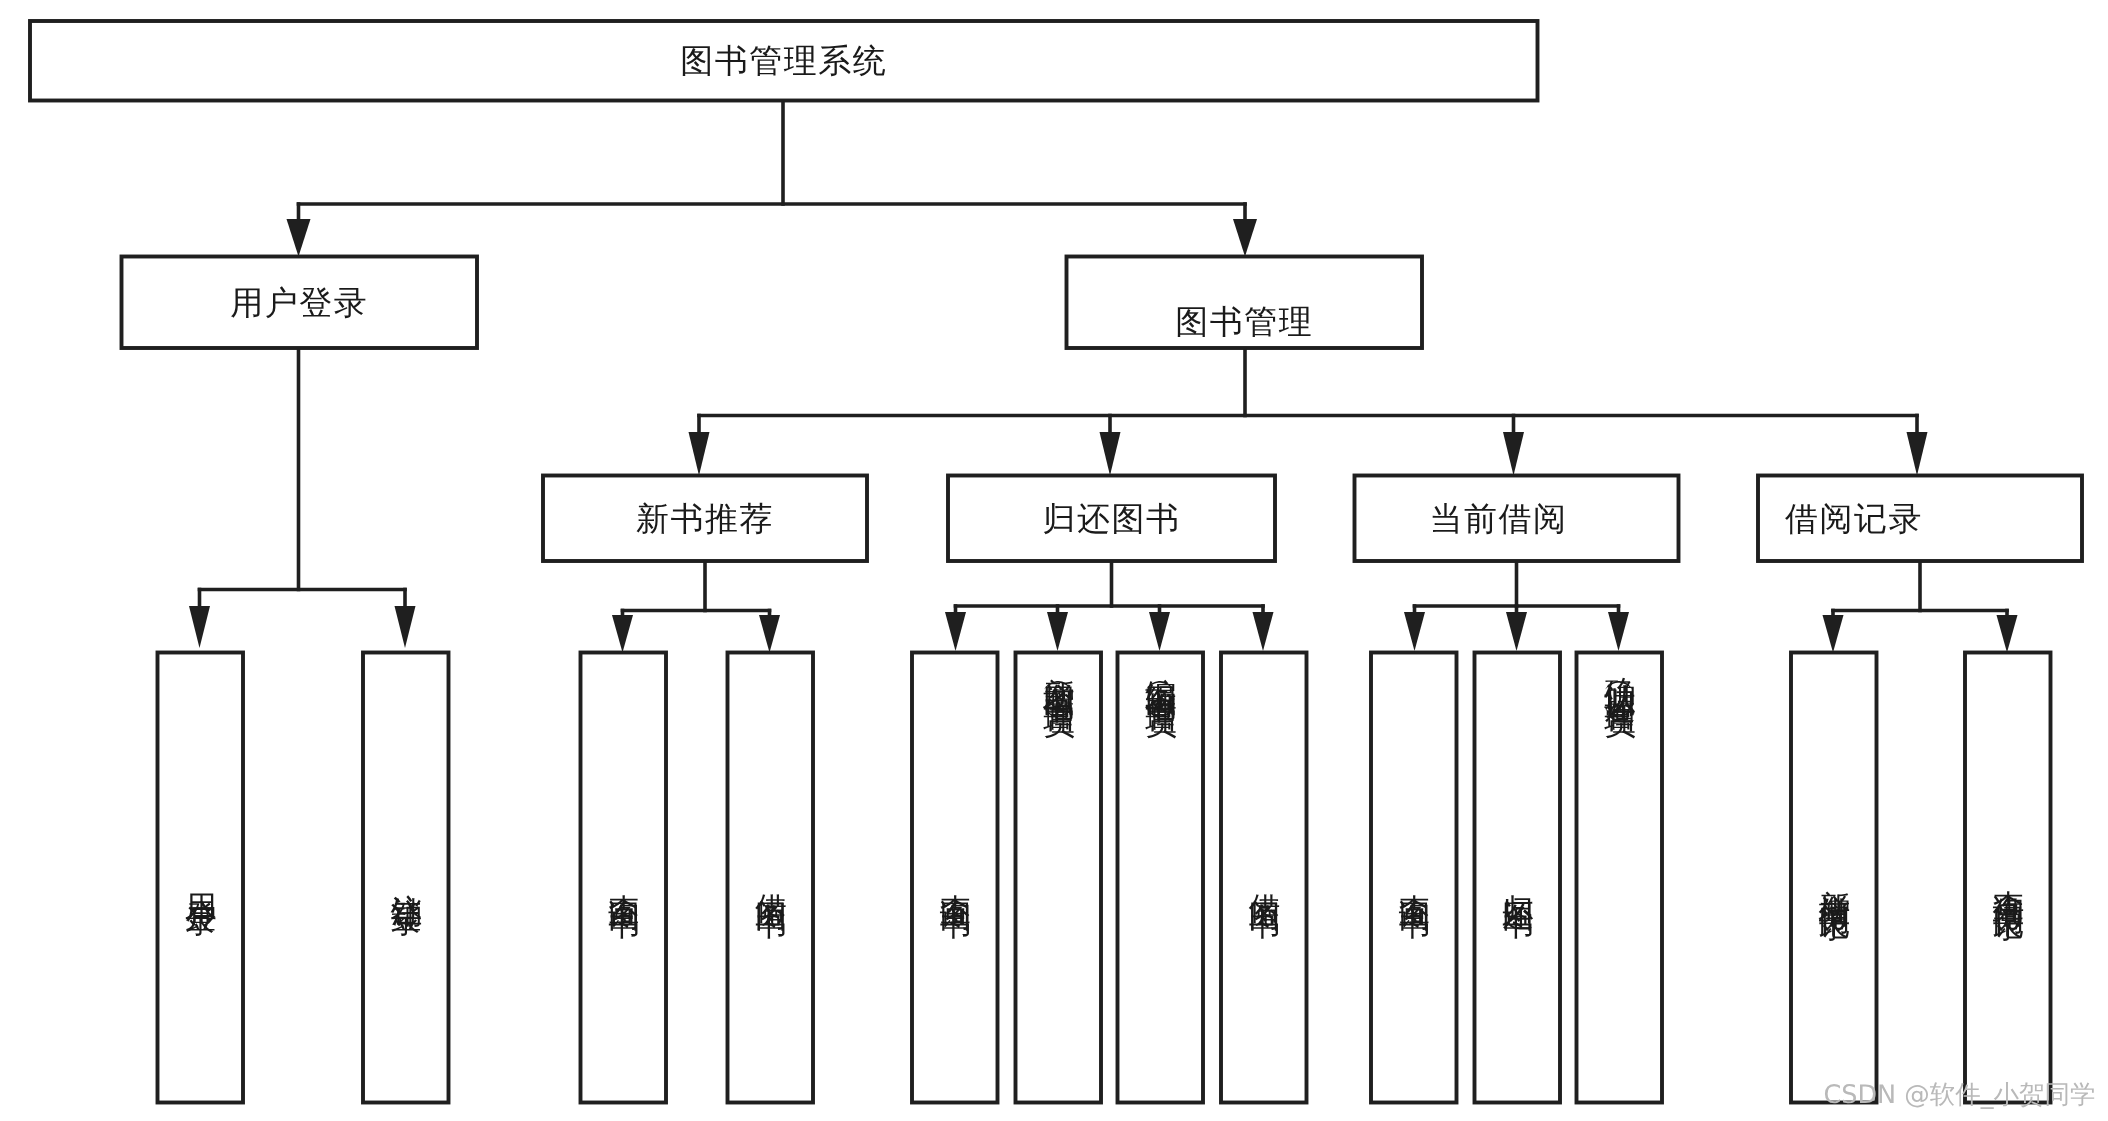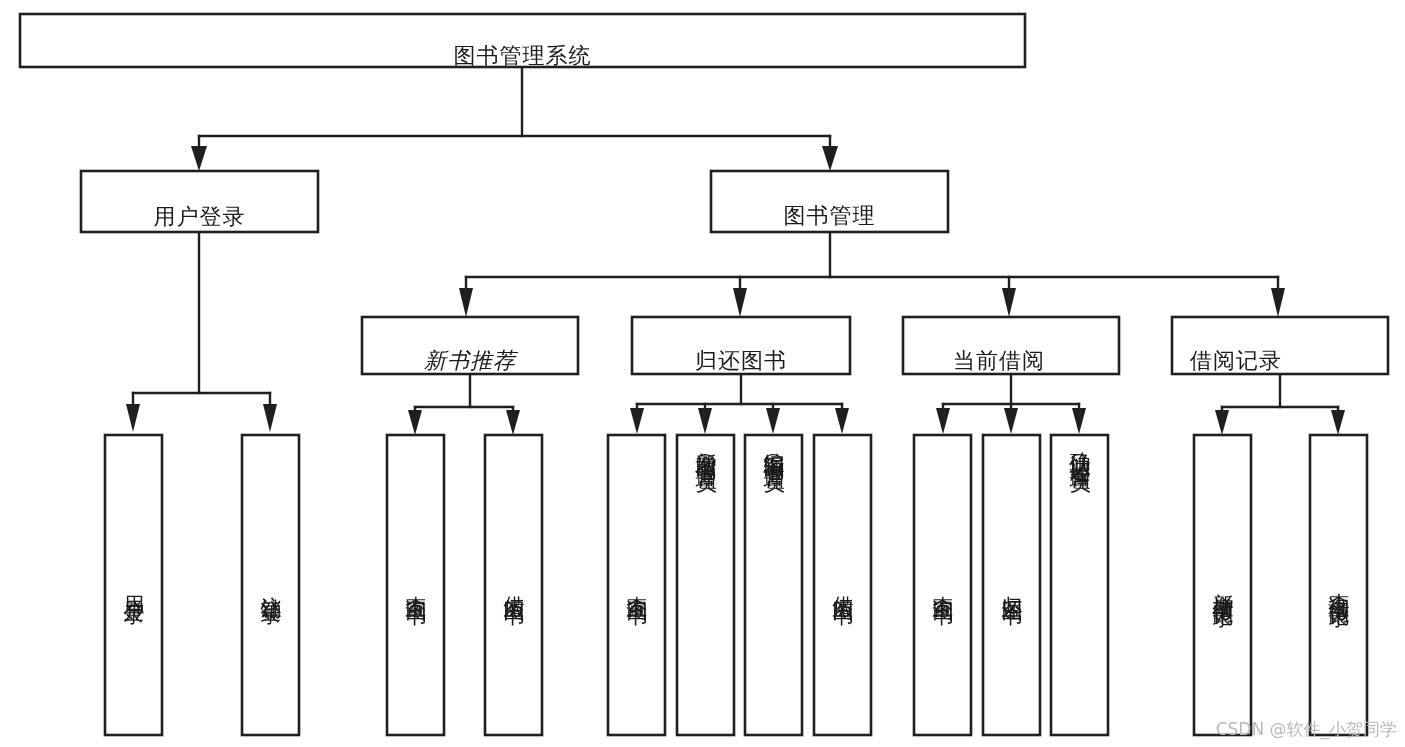--- a/index.html
+++ b/index.html
@@ -58,21 +58,20 @@
     color: #1a1a1a;
     letter-spacing: 3px;
     white-space: nowrap;
   }
   .hlabel-wrap {
     position: absolute;
     display: flex;
     align-items: center;
     justify-content: center;
     pointer-events: none;
-    margin-top: 15px;
   }
   .hlabel-text {
     font-family: "DejaVu Sans", "Liberation Sans", sans-serif;
     font-size: 22px;
     color: #1a1a1a;
     letter-spacing: 1px;
     white-space: nowrap;
   }
   #watermark {
     position: absolute;
@@ -196,25 +195,25 @@
 
   </svg>
 
   <div class="hlabel-wrap" style="left:20px; top:14px; width:1005px; height:53px;">
     <span class="hlabel-text">图书管理系统</span>
   </div>
 
   <div class="hlabel-wrap" style="left:81px; top:171px; width:237px; height:61px;">
     <span class="hlabel-text">用户登录</span>
   </div>
-  <div class="hlabel-wrap" style="left:711px; top:170px; width:237px; height:61px;">
+  <div class="hlabel-wrap" style="left:711px; top:184px; width:237px; height:61px;">
     <span class="hlabel-text">图书管理</span>
   </div>
 
-  <div class="hlabel-wrap" style="left:362px; top:317px; width:216px; height:57px;font-style:italic;">
+  <div class="hlabel-wrap" style="left:362px; top:317px; width:216px; height:57px;">
     <span class="hlabel-text">新书推荐</span>
   </div>
   <div class="hlabel-wrap" style="left:632px; top:317px; width:218px; height:57px;">
     <span class="hlabel-text">归还图书</span>
   </div>
   <div class="hlabel-wrap" style="left:903px; top:317px; width:192px; height:57px;">
     <span class="hlabel-text">当前借阅</span>
   </div>
   <div class="hlabel-wrap" style="left:1128px; top:317px; width:216px; height:57px;">
     <span class="hlabel-text">借阅记录</span>

